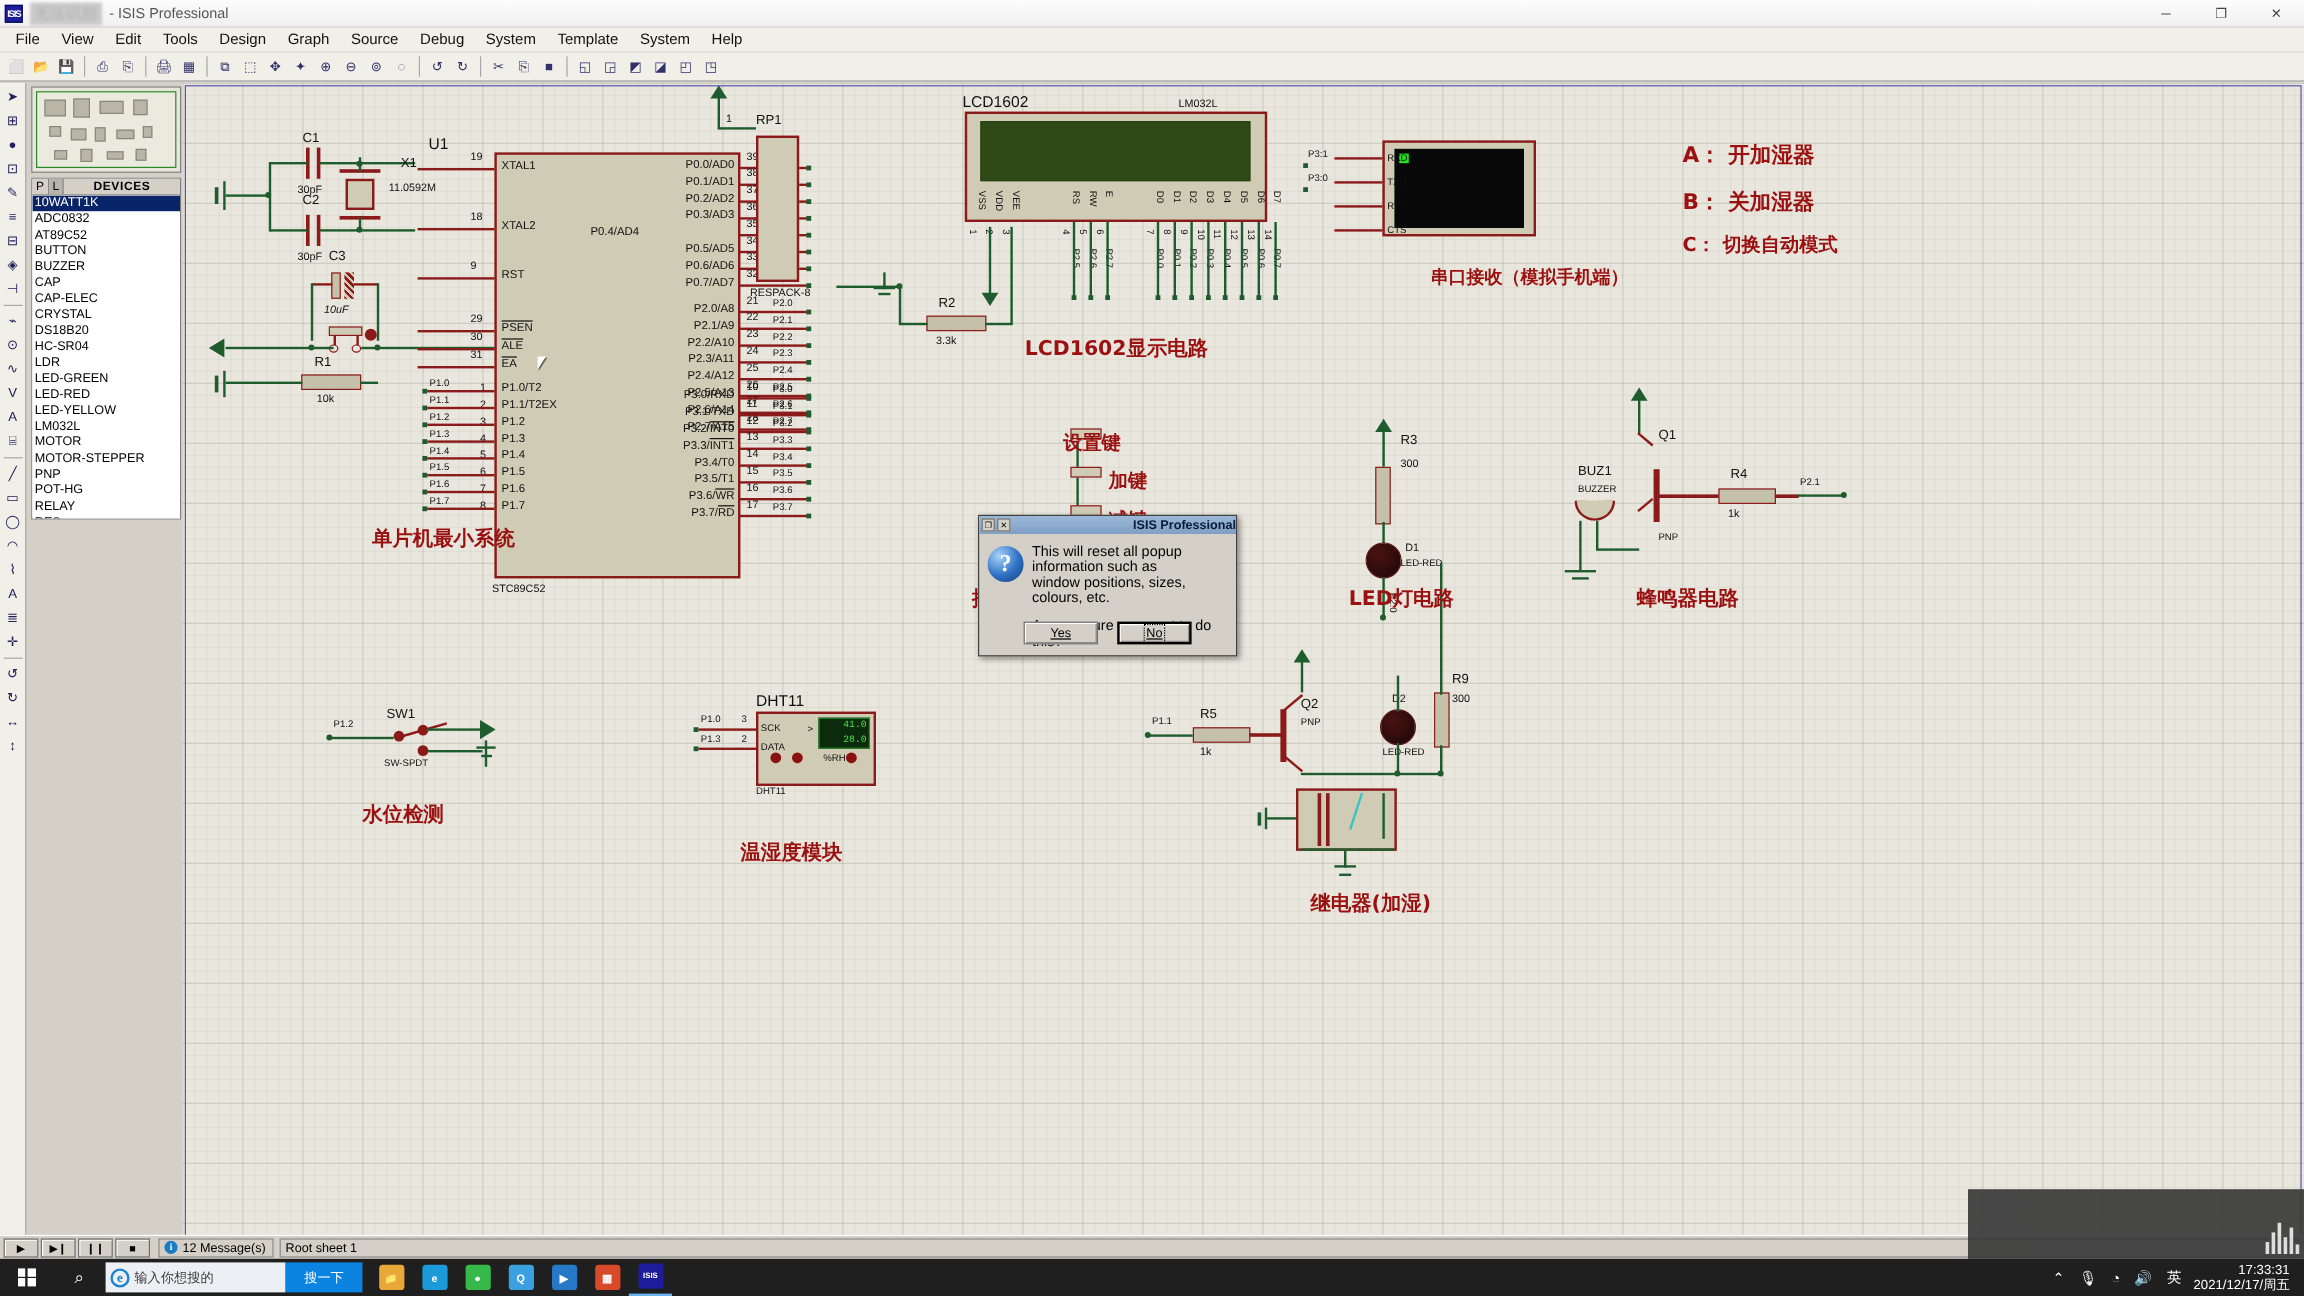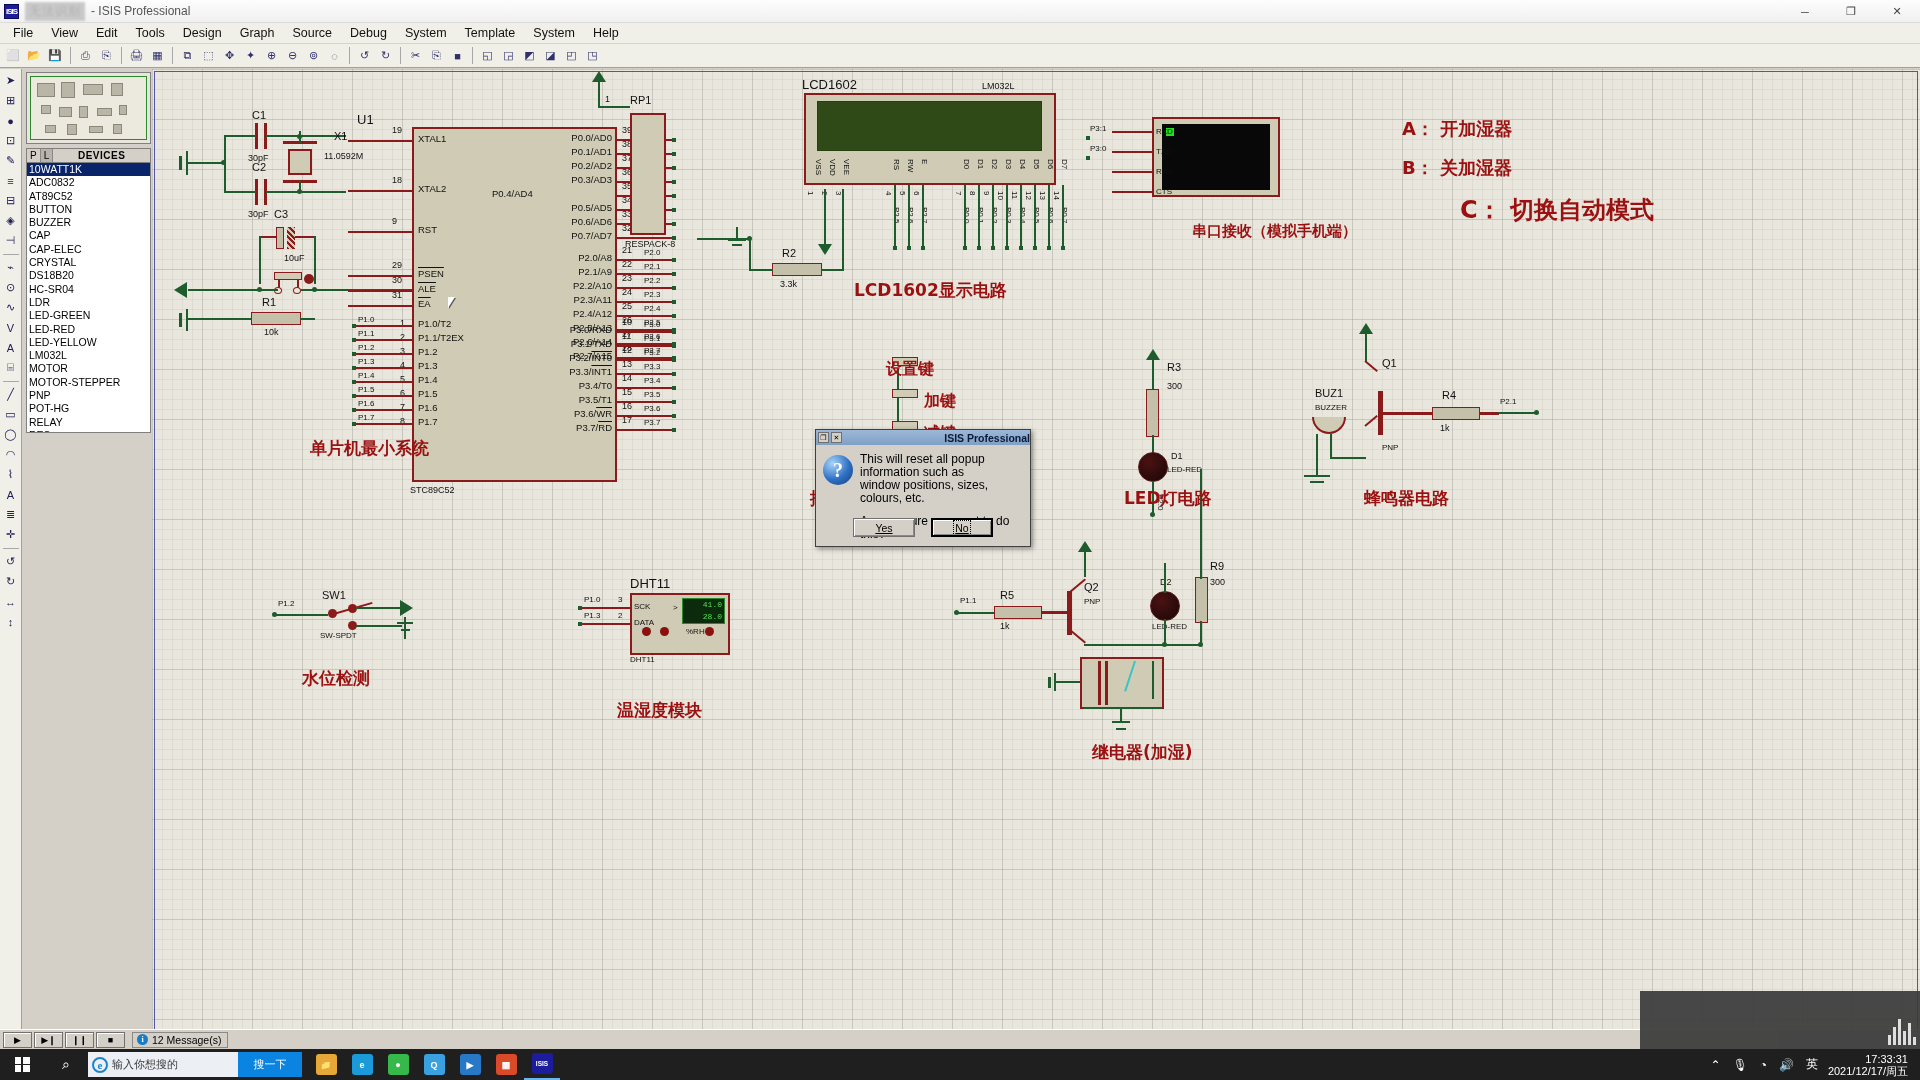--- a/index.html
+++ b/index.html
@@ -375,21 +375,21 @@
   <div class="lbl" style="left:182px;top:61px;">X1</div>
   <div class="lbl sm" style="left:172px;top:82px;">11.0592M</div>
   <div class="term" style="left:145px;top:65px;"></div>
   <div class="term" style="left:145px;top:120px;"></div>
 
   <div class="lbl" style="left:122px;top:139px;">C3</div>
   <div class="wr" style="left:124px;top:158px;width:8px;height:22px;border:1px solid #8b1a1a;background:#c4c0aa;position:absolute;"></div>
   <div class="wr" style="left:135px;top:158px;width:8px;height:22px;background:repeating-linear-gradient(45deg,#8b1a1a 0 2px,#cfcbb4 2px 4px);"></div>
   <div class="wr" style="left:108px;top:167px;width:17px;height:2px;"></div>
   <div class="wr" style="left:143px;top:167px;width:20px;height:2px;"></div>
-  <div class="lbl sm" style="left:132px;top:184px;">10uF</div>
+  <div class="lbl sm" style="left:118px;top:184px;font-style:italic;">10uF</div>
 
   <div class="wire" style="left:107px;top:167px;width:2px;height:48px;"></div>
   <div class="wire" style="left:162px;top:167px;width:2px;height:48px;"></div>
 
   <div class="wr" style="left:122px;top:203px;width:28px;height:8px;border:1px solid #8b1a1a;background:#cfcbb4;position:absolute;"></div>
   <div class="wr" style="left:152px;top:205px;width:10px;height:10px;border-radius:50%;background:#8b1a1a;"></div>
   <div class="wr" style="left:126px;top:211px;width:2px;height:8px;"></div>
   <div class="wr" style="left:145px;top:211px;width:2px;height:8px;"></div>
   <div class="wr" style="left:122px;top:218px;width:8px;height:7px;border:1px solid #8b1a1a;border-radius:50%;background:#e9e7dd;position:absolute;"></div>
   <div class="wr" style="left:141px;top:218px;width:8px;height:7px;border:1px solid #8b1a1a;border-radius:50%;background:#e9e7dd;position:absolute;"></div>
@@ -861,21 +861,21 @@
   <div class="wire" style="left:964px;top:659px;width:10px;height:2px;"></div>
   <div class="wire" style="left:904px;top:612px;width:24px;height:2px;"></div>
   <div class="wire" style="left:902px;top:604px;width:2px;height:18px;"></div>
   <div class="wire" style="left:896px;top:608px;width:3px;height:11px;"></div>
 
   <div class="cn" style="left:158px;top:368px;font-size:17px;">单片机最小系统</div>
   <div class="cn" style="left:702px;top:210px;font-size:17px;">LCD1602显示电路</div>
   <div class="cn" style="left:1040px;top:153px;font-size:15px;">串口接收（模拟手机端）</div>
   <div class="cn" style="left:1250px;top:48px;font-size:18px;">A： 开加湿器</div>
   <div class="cn" style="left:1250px;top:87px;font-size:18px;">B： 关加湿器</div>
-  <div class="cn" style="left:1280px;top:125px;font-size:24px;padding-left:28px;">C： 切换自动模式</div>
+  <div class="cn" style="left:1250px;top:125px;font-size:16px;">C： 切换自动模式</div>
   <div class="cn" style="left:734px;top:290px;font-size:16px;">设置键</div>
   <div class="cn" style="left:772px;top:322px;font-size:16px;">加键</div>
   <div class="cn" style="left:772px;top:354px;font-size:16px;">减键</div>
   <div class="cn" style="left:658px;top:418px;font-size:17px;">按键电路</div>
   <div class="cn" style="left:972px;top:418px;font-size:17px;">LED灯电路</div>
   <div class="cn" style="left:1212px;top:418px;font-size:17px;">蜂鸣器电路</div>
   <div class="cn" style="left:150px;top:598px;font-size:17px;">水位检测</div>
   <div class="cn" style="left:465px;top:630px;font-size:17px;">温湿度模块</div>
   <div class="cn" style="left:940px;top:672px;font-size:17px;">继电器(加湿)</div>
 
@@ -906,20 +906,23 @@
 
 <div id="statusbar">
   <div class="sbtn" style="font-size:9px;">▶</div>
   <div class="sbtn" style="font-size:9px;">▶❙</div>
   <div class="sbtn" style="font-size:9px;">❙❙</div>
   <div class="sbtn" style="font-size:9px;">■</div>
   <div class="sbpane" style="width:96px;">
     <span class="msgicon">i</span>
     <span>12 Message(s)</span>
   </div>
+  <div class="sbpane" style="flex:1;margin-right:4px;">
+    <span>Root sheet 1</span>
+  </div>
 </div>
 
 <div id="wm">
   <div id="wmbars">
     <i style="height:10px"></i>
       <i style="height:18px"></i>
       <i style="height:26px"></i>
     <i style="height:14px"></i>
       <i style="height:22px"></i>
       <i style="height:8px"></i>

